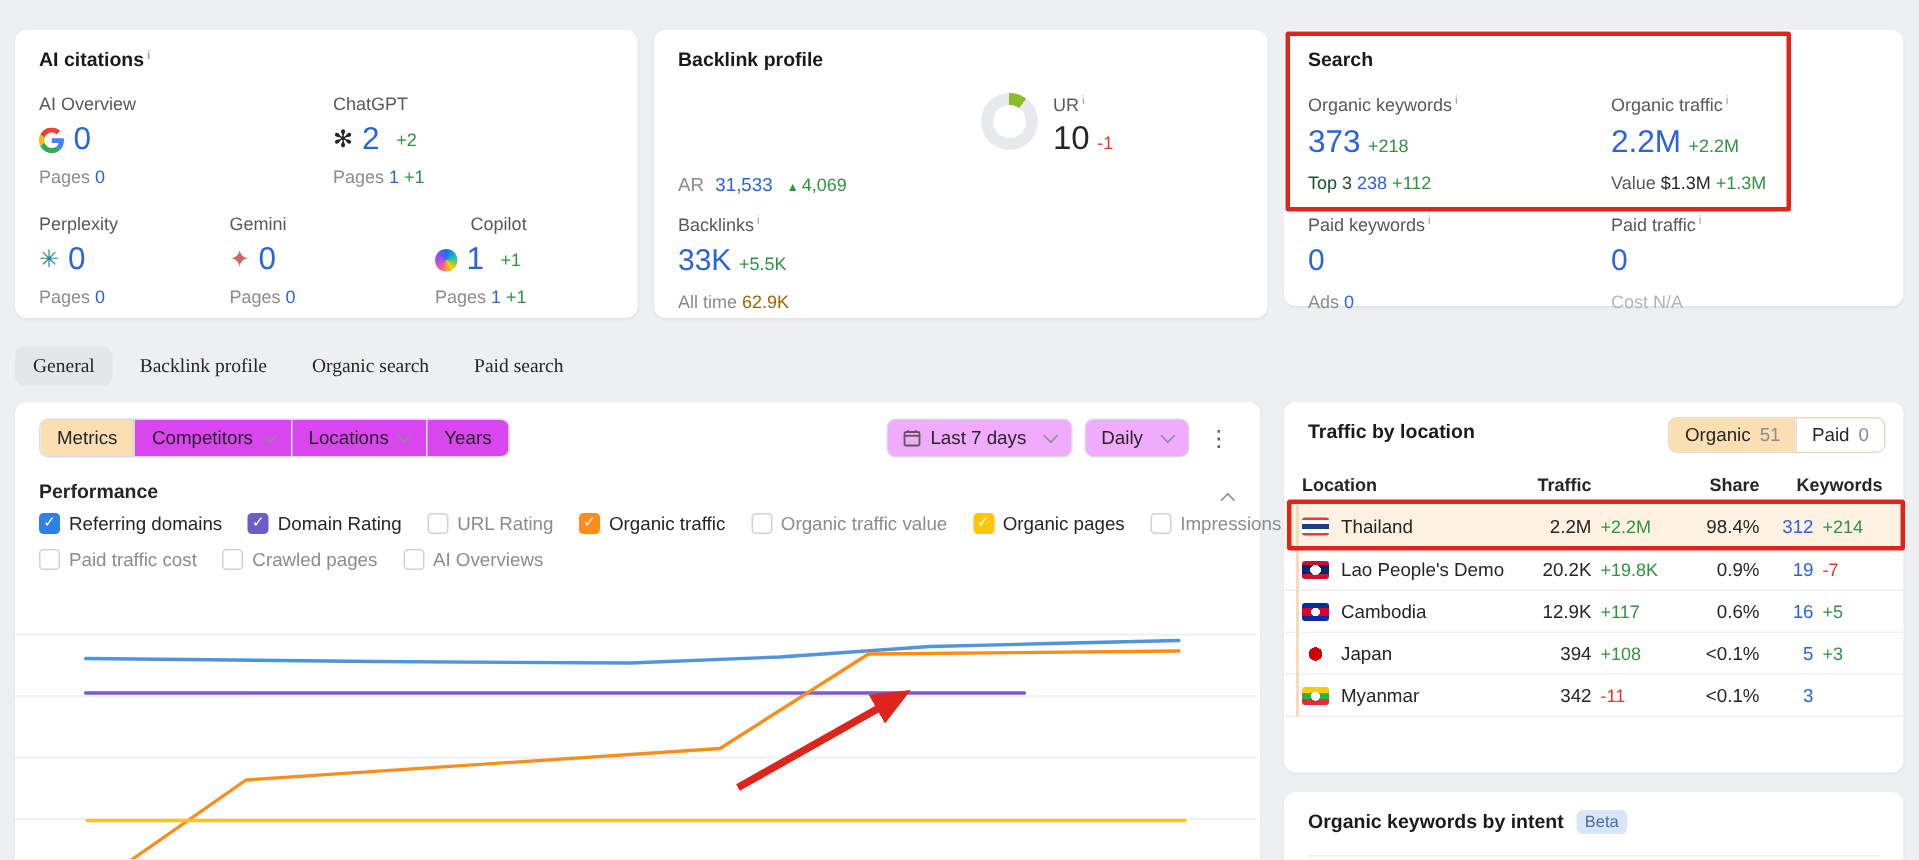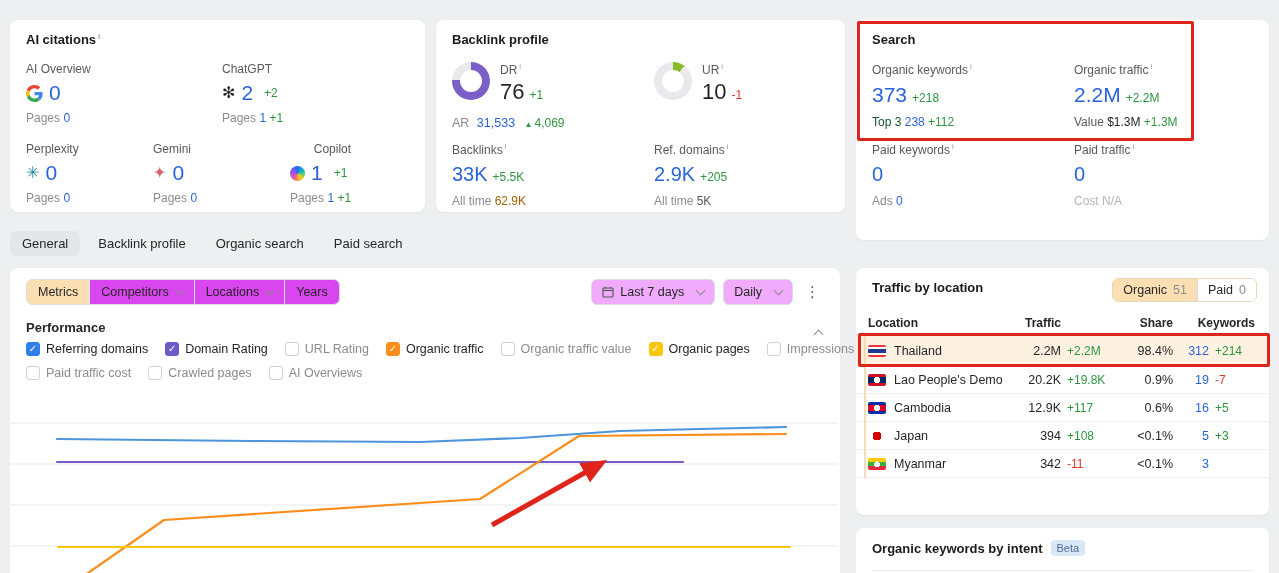--- a/index.html
+++ b/index.html
@@ -18,21 +18,21 @@
   .chg.neg{color:#e0362c;}
   .muted{color:#8c8c8c;}
   .faint{color:#b5b5b5;}
   .blue{color:#2b64d9;}
   .dark{color:#262626;}
   .grn{color:#2f9440;}
 
   
   .card-ai{left:10px;top:20px;width:415px;height:192px;}
   .card-bl{left:436px;top:20px;width:409px;height:192px;}
-  .card-search{left:856px;top:20px;width:413px;height:220px;}
+  .card-search{left:856px;top:20px;width:413px;height:184px;}
   .ai-item{position:absolute;}
   .ai-item .valrow{display:flex;align-items:center;gap:6px;margin-top:5px;height:24px;}
   .ai-item .pages{margin-top:6px;font-size:12px;}
   .gicon{width:17px;height:17px;display:inline-block;}
   .glyph-icon{font-family:"DejaVu Sans",sans-serif;font-size:16px;line-height:1;}
   .copilot-icon{width:15px;height:15px;border-radius:50%;display:inline-block;
     background:conic-gradient(#1a6ff1,#17c3b2,#ffd000,#f0589b,#9a4ff0,#1a6ff1);}
   .donut{width:38px;height:38px;border-radius:50%;position:relative;flex:none;}
   .donut .hole{position:absolute;left:8px;top:8px;width:22px;height:22px;border-radius:50%;background:#fff;}
   .rating-block{position:absolute;display:flex;gap:10px;align-items:flex-start;}
@@ -41,21 +41,21 @@
   .stat-block .valrow{margin-top:6px;display:flex;align-items:baseline;}
   .stat-block .sub{margin-top:8px;font-size:12px;}
   .tri{font-size:8px;color:#2f9440;margin:0 2px 0 6px;}
 
   
   .redbox{position:absolute;border:3px solid #df241c;border-radius:2px;pointer-events:none;z-index:30;background:transparent;}
   .redbox-search{left:857px;top:21px;width:331px;height:114px;}
   .redbox-th{left:858px;top:333px;width:406px;height:28px;}
 
   
-  .tabs{position:absolute;left:10px;top:231px;display:flex;gap:6px;align-items:center;}
+  .tabs{position:absolute;left:10px;top:231px;display:flex;gap:6px;align-items:center;font-family:Liberation Serif, serif;}
   .tab{font-size:13px;color:#262626;padding:5px 12px;border-radius:6px;cursor:pointer;}
   .tab.active{background:#e4e6e9;}
 
   
   .panel-left{left:10px;top:268px;width:830px;height:305px;border-radius:8px 8px 0 0;}
   .seg-group{position:absolute;left:16px;top:11px;display:flex;border:1px solid #d9dce1;border-radius:6px;overflow:hidden;background:#fff;}
   .seg{font-size:12.5px;padding:5px 11px;display:flex;align-items:center;border-left:1px solid #e4e6e9;cursor:pointer;background:#d946ef;color:#262626;}
   .seg:first-child{border-left:none;}
   .seg.active{background:#fbdfb3;}
   .chev{display:inline-block;width:6px;height:6px;border-right:1.5px solid #8c8c8c;border-bottom:1.5px solid #8c8c8c;transform:rotate(45deg);margin-left:7px;margin-top:-3px;}
@@ -173,29 +173,20 @@
       <span class="big">1</span>
       <span class="chg">+1</span>
     </div>
     <div class="pages"><span class="muted">Pages</span> <span class="blue">1</span> <span class="grn">+1</span></div>
   </div>
 </div>
 
 <div class="card card-bl">
   <div class="card-title">Backlink profile</div>
 
-  <div class="rating-block" style="left:16px;top:42px;">
-    <div class="donut" style="background: conic-gradient(rgb(122, 95, 201) 0deg, rgb(122, 95, 201) 76%, rgb(231, 233, 236) 76%, rgb(231, 233, 236) 100%);">
-        <span class="hole"></span>
-      </div>
-    <div>
-      <div class="lbl"><span>DR</span><sup class="info">i</sup></div>
-      <div class="num"><span>76</span><span class="chg">+1</span></div>
-    </div>
-  </div>
   <div style="position:absolute;left:16px;top:96px;font-size:12.5px;">
     <span class="muted">AR</span>
     <span class="blue" style="margin-left:4px;">31,533</span>
     <span class="tri">▲</span><span class="grn" style="font-size:12px;">4,069</span>
   </div>
 
   <div class="rating-block" style="left:218px;top:42px;">
     <div class="donut" style="background: conic-gradient(rgb(138, 187, 42) 0deg, rgb(138, 187, 42) 10%, rgb(231, 233, 236) 10%, rgb(231, 233, 236) 100%);">
         <span class="hole"></span>
       </div>
@@ -207,28 +198,20 @@
 
   <div class="stat-block" style="left:16px;top:122px;">
     <div class="lbl"><span>Backlinks</span><sup class="info">i</sup></div>
     <div class="valrow">
         <span class="big2">33K</span>
         <span class="chg">+5.5K</span>
       </div>
     <div class="sub"><span class="muted">All time</span> <span style="color:#a16207;">62.9K</span></div>
   </div>
 
-  <div class="stat-block" style="left:218px;top:122px;">
-    <div class="lbl"><span>Ref. domains</span><sup class="info">i</sup></div>
-    <div class="valrow">
-        <span class="big2">2.9K</span>
-        <span class="chg">+205</span>
-      </div>
-    <div class="sub"><span class="muted">All time</span> <span style="color:#595959;">5K</span></div>
-  </div>
 </div>
 
 <div class="card card-search">
   <div class="card-title">Search</div>
 
   <div class="stat-block" style="left:16px;top:42px;">
     <div class="lbl"><span>Organic keywords</span><sup class="info">i</sup></div>
     <div class="valrow">
         <span class="big">373</span>
         <span class="chg">+218</span>

